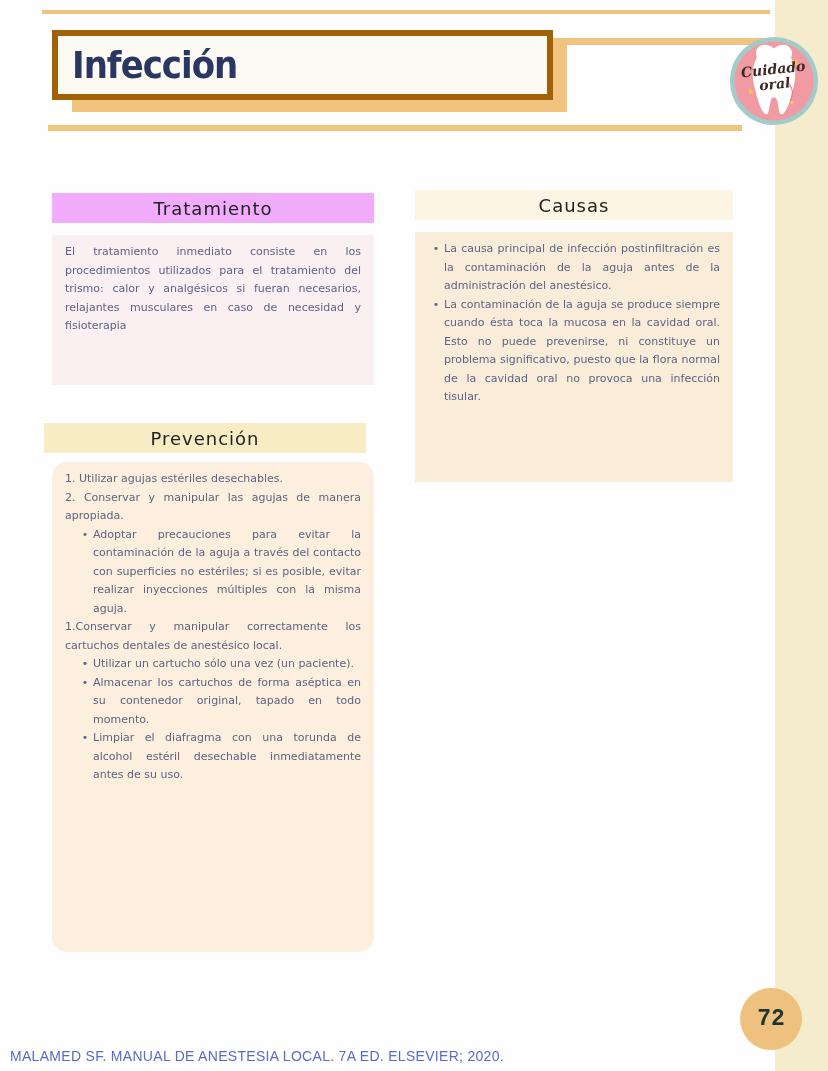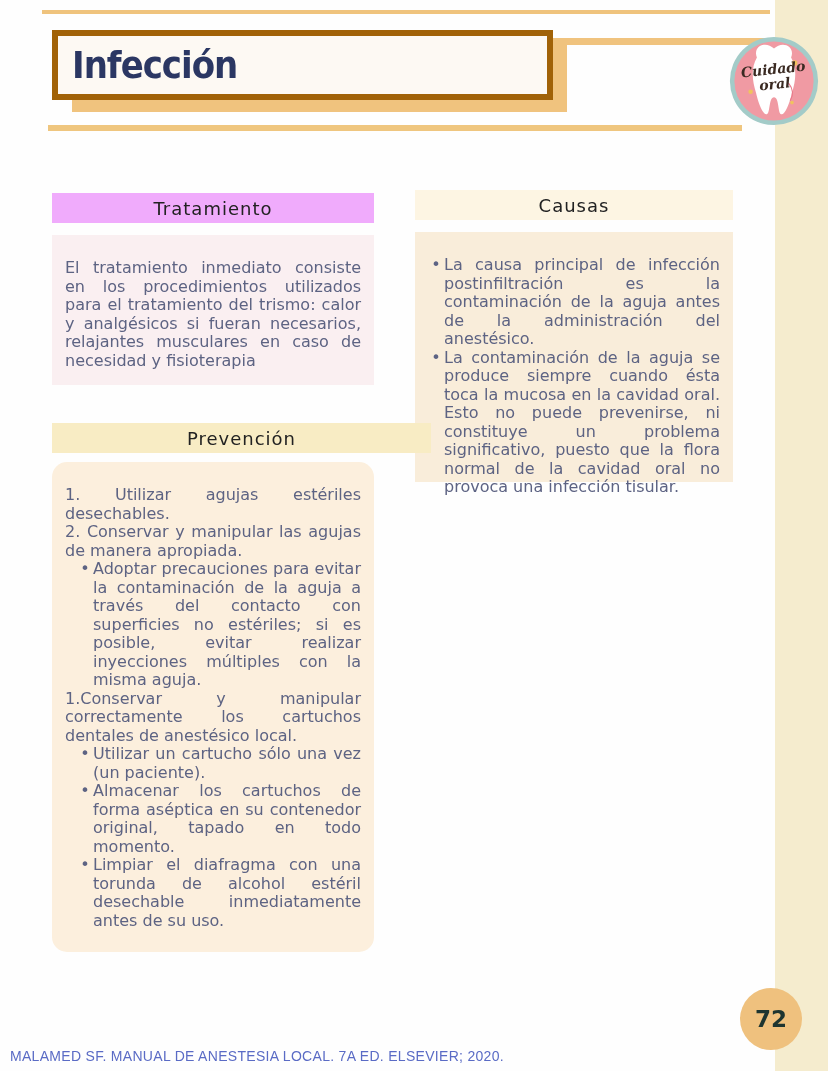--- a/index.html
+++ b/index.html
@@ -32,43 +32,43 @@
     position:absolute;left:0;top:26px;width:90px;text-align:center;
     font-family:"DejaVu Serif", serif;font-style:italic;font-weight:bold;
     font-size:14px;line-height:15px;color:#3a2a22;transform:rotate(-6deg);
   }
   
   .sec-header{
     position:absolute;display:flex;align-items:center;justify-content:center;
     font-family:"DejaVu Sans", sans-serif;font-size:18px;color:#222222;letter-spacing:1px;
   }
   .sec-body{
-    position:absolute;color:#5d6383;font-size:16px;line-height:18.5px;
-    padding:24px 13px;box-sizing:border-box;
+    position:absolute;color:#5d6383;font-size:11px;line-height:18.5px;
+    padding:8px 13px;box-sizing:border-box;
   }
   .just{text-align:justify;}
   
   .h-trat{left:52px;top:193px;width:322px;height:30px;background:#f0abfc;}
-  .h-prev{left:52px;top:423px;width:379px;height:30px;background:#f8ecc4;}
+  .h-prev{left:44px;top:423px;width:322px;height:30px;background:#f8ecc4;}
   .h-caus{left:415px;top:190px;width:318px;height:30px;background:#fdf5e3;}
   
   .b-trat{left:52px;top:235px;width:322px;height:150px;background:#faeff1;}
   .b-prev{left:52px;top:462px;width:322px;height:490px;background:#fcefdd;border-radius:15px;}
   .b-caus{left:415px;top:232px;width:318px;height:250px;background:#f9edda;}
   
   .num-item{text-align:justify;}
   .bullet-item{display:flex;padding-left:12px;}
   .bullet-item .marker{width:16px;flex:0 0 16px;text-align:center;}
   .bullet-item .txt{flex:1;text-align:justify;}
   .b-caus .bullet-item{padding-left:0;}
   
   .page-circle{
     position:absolute;left:740px;top:988px;width:62px;height:62px;border-radius:50%;
     background:#efc17e;display:flex;align-items:center;justify-content:center;z-index:6;
-    font-weight:bold;font-size:23px;color:#1e3530;
+    font-weight:bold;font-size:23px;color:#1e3530;font-family:Liberation Mono, monospace;
   }
   
   .footer{
     position:absolute;left:10px;top:1048px;font-size:14px;letter-spacing:0.3px;
     color:#5a6bc5;font-family:"Liberation Sans", sans-serif;
   }
 </style>
 </head>
 <body>
 

